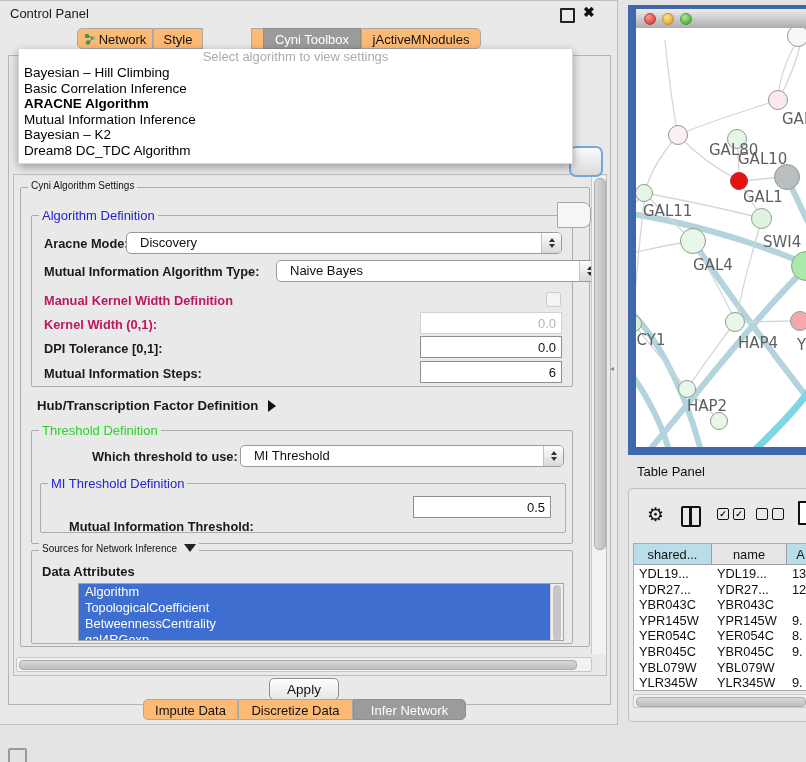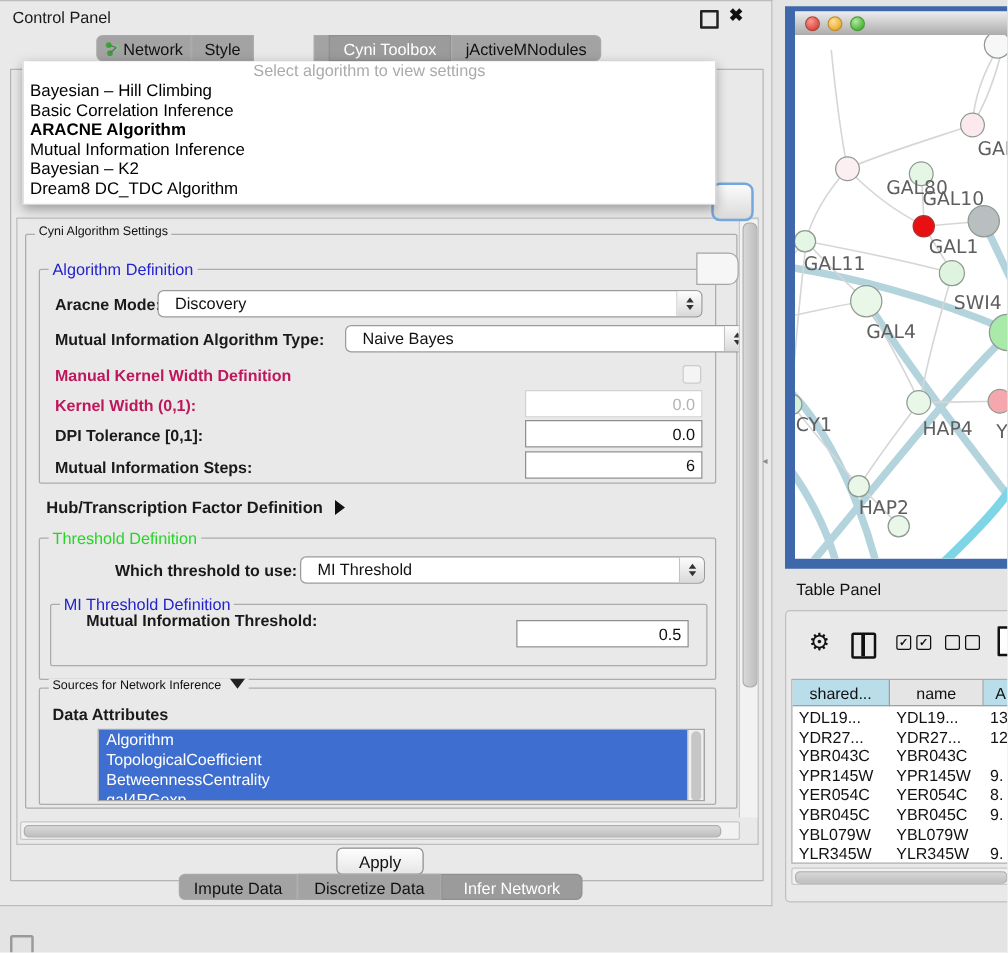--- a/index.html
+++ b/index.html
@@ -5,21 +5,21 @@
   html,body{margin:0;padding:0;}
   #screen{position:relative;width:806px;height:762px;background:#E4E4E4;overflow:hidden;
           font-family:"Liberation Sans",sans-serif;-webkit-font-smoothing:antialiased;}
   .abs{position:absolute;}
   
   #cpanel{left:0;top:8;width:617px;height:723px;background:#E9E9E9;border:1px solid #BDBDBD;border-left:none;}
   .cp-title{left:10px;top:5px;font-size:13px;color:#1A1A1A;}
   .win-float{left:560px;top:7px;width:11px;height:11px;border:2px solid #222;border-radius:1px;background:transparent;}
   .win-close{left:583px;top:3px;font-size:14px;font-weight:bold;color:#111;}
   
-  .tab{top:27px;height:21px;line-height:21px;background:#a3a3a3;border:1px solid #A9A9A9;
+  .tab{top:27px;height:21px;line-height:21px;background:#fdba74;border:1px solid #A9A9A9;
        font-size:13px;text-align:center;color:#111;box-sizing:border-box;}
   .tab.first{border-radius:5px 0 0 5px;}
   .tab.last{border-radius:0 5px 5px 0;}
   .tab.sel{background:#9B9B9B;color:#FFF;border-color:#8F8F8F;}
   
   #dropdown{left:18px;top:49px;width:553px;height:114px;background:#FFFFFF;z-index:40;
             box-shadow:0 3px 9px rgba(0,0,0,0.35);border:1px solid #D7D7D7;border-top:none;}
   .dd-prompt{width:100%;text-align:center;color:#ABABAB;font-size:13px;height:16px;line-height:16px;}
   .dd-item{padding-left:5px;font-size:13.5px;height:15.5px;line-height:15.5px;color:#000;white-space:nowrap;}
   .dd-item.bold{font-weight:bold;}
@@ -175,21 +175,21 @@
             <div class="abs combo" style="left:208px;top:14px;width:324px;">
               <span class="val">MI Threshold</span>
               <span class="step">
                   <span class="tri-up"></span>
                   <span class="tri-dn"></span>
                 </span>
             </div>
 
             <div class="abs grp" style="left:8px;top:52px;width:524px;height:48px;">
               <span class="gt blue">MI Threshold Definition</span>
-              <div class="abs lbl" style="left:8px;top:5px;padding-left:20px;">Mutual Information Threshold:</div>
+              <div class="abs lbl" style="left:8px;top:35px;padding-left:20px;">Mutual Information Threshold:</div>
               <input class="abs tf" style="left: 372px; top: 12px; width: 138px;" readonly="" value="0.5">
             </div>
           </div>
 
           <div class="abs grp" style="left:10px;top:362px;width:540px;height:92px;">
             <span class="gt black"><span>Sources for Network Inference</span>
               <span style="display:inline-block;margin-left:4px;width:0;height:0;border-left:6px solid transparent;border-right:6px solid transparent;border-top:8px solid #222;vertical-align:0px;"></span>
             </span>
             <div class="abs lbl" style="left:10px;top:13px;font-size:13px;">Data Attributes</div>
 

